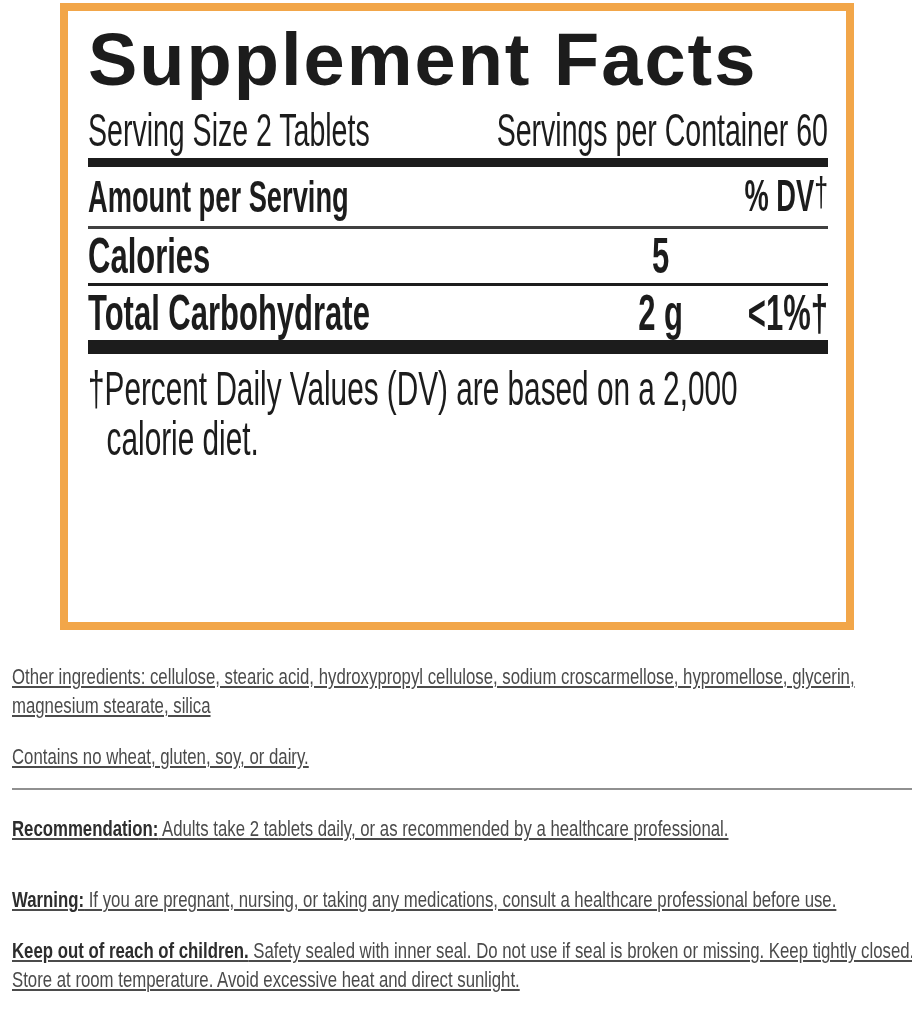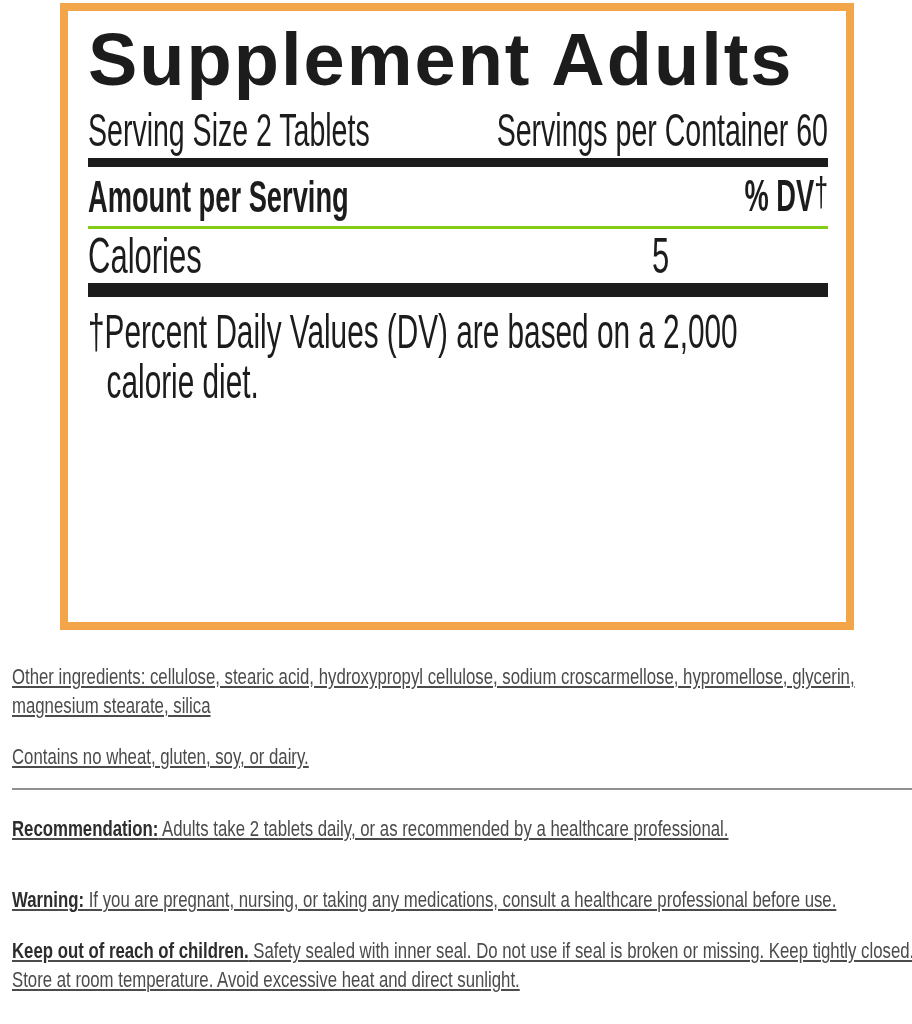--- a/index.html
+++ b/index.html
@@ -56,39 +56,39 @@
     white-space: nowrap;
   }
 
   .bar {
     background: #1c1c1c;
     height: 9px;
     margin-top: 3px;
   }
   .bar.thick { height: 11px; margin-top: 0; }
 
-  .hdr-outer { border-bottom: 3px solid #84cc16; }
+  .hdr-outer { border-bottom: 3px solid #404040; }
   .hdr-row {
     display: flex;
     justify-content: space-between;
     align-items: flex-end;
     font-size: 44px;
     font-weight: bold;
     line-height: 48px;
     padding: 5px 0;
     white-space: nowrap;
   }
   .hdr-dagger {
     font-weight: 400;
     position: relative;
     top: -5px;
     font-size: 40px;
   }
 
-  .nrow-outer { border-bottom: 3px solid #1c1c1c; }
+  .nrow-outer { border-bottom: 3px solid #1c1c1c; font-weight: bold; }
   .nrow-outer.last { border-bottom: none; }
   .nrow {
     display: flex;
     align-items: flex-start;
     font-size: 50px;
     line-height: 46px;
     padding: 4px 0;
   }
   .nrow .ncell-name { flex: 1; }
   .nrow .ncell-amount { width: 194px; text-align: center; white-space: nowrap; }
@@ -131,21 +131,21 @@
   }
   .mt-reco { margin-top: 25px; }
   .mt-warn { margin-top: 42px; }
   .mt-keep { margin-top: 22px; }
 </style>
 </head>
 <body>
 
 <div class="panel">
 
-  <div class="panel-title">Supplement Adults</div>
+  <div class="panel-title">Supplement Facts</div>
 
   <div class="cx serving-row">
     <span>Serving Size 2 Tablets</span>
     <span>Servings per Container 60</span>
   </div>
 
   <div class="bar"></div>
 
   <div class="hdr-outer">
     <div class="cx hdr-row">
@@ -157,20 +157,27 @@
   </div>
 
   <div class="nrow-outer">
     <div class="cx nrow">
       <span class="ncell-name">Calories</span>
       <span class="ncell-amount">5</span>
       <span class="ncell-dv"></span>
     </div>
   </div>
 
+  <div class="nrow-outer">
+    <div class="cx nrow">
+      <span class="ncell-name">Total Carbohydrate</span>
+      <span class="ncell-amount">2 g</span>
+      <span class="ncell-dv">&lt;1%†</span>
+    </div>
+  </div>
 
 
 
   <div class="bar thick"></div>
 
   <div class="cx footnote">
     <span style="display:block">†Percent Daily Values (DV) are based on a 2,000</span>
     <span style="display:block" class="fn-line2">calorie diet.</span>
   </div>
 

